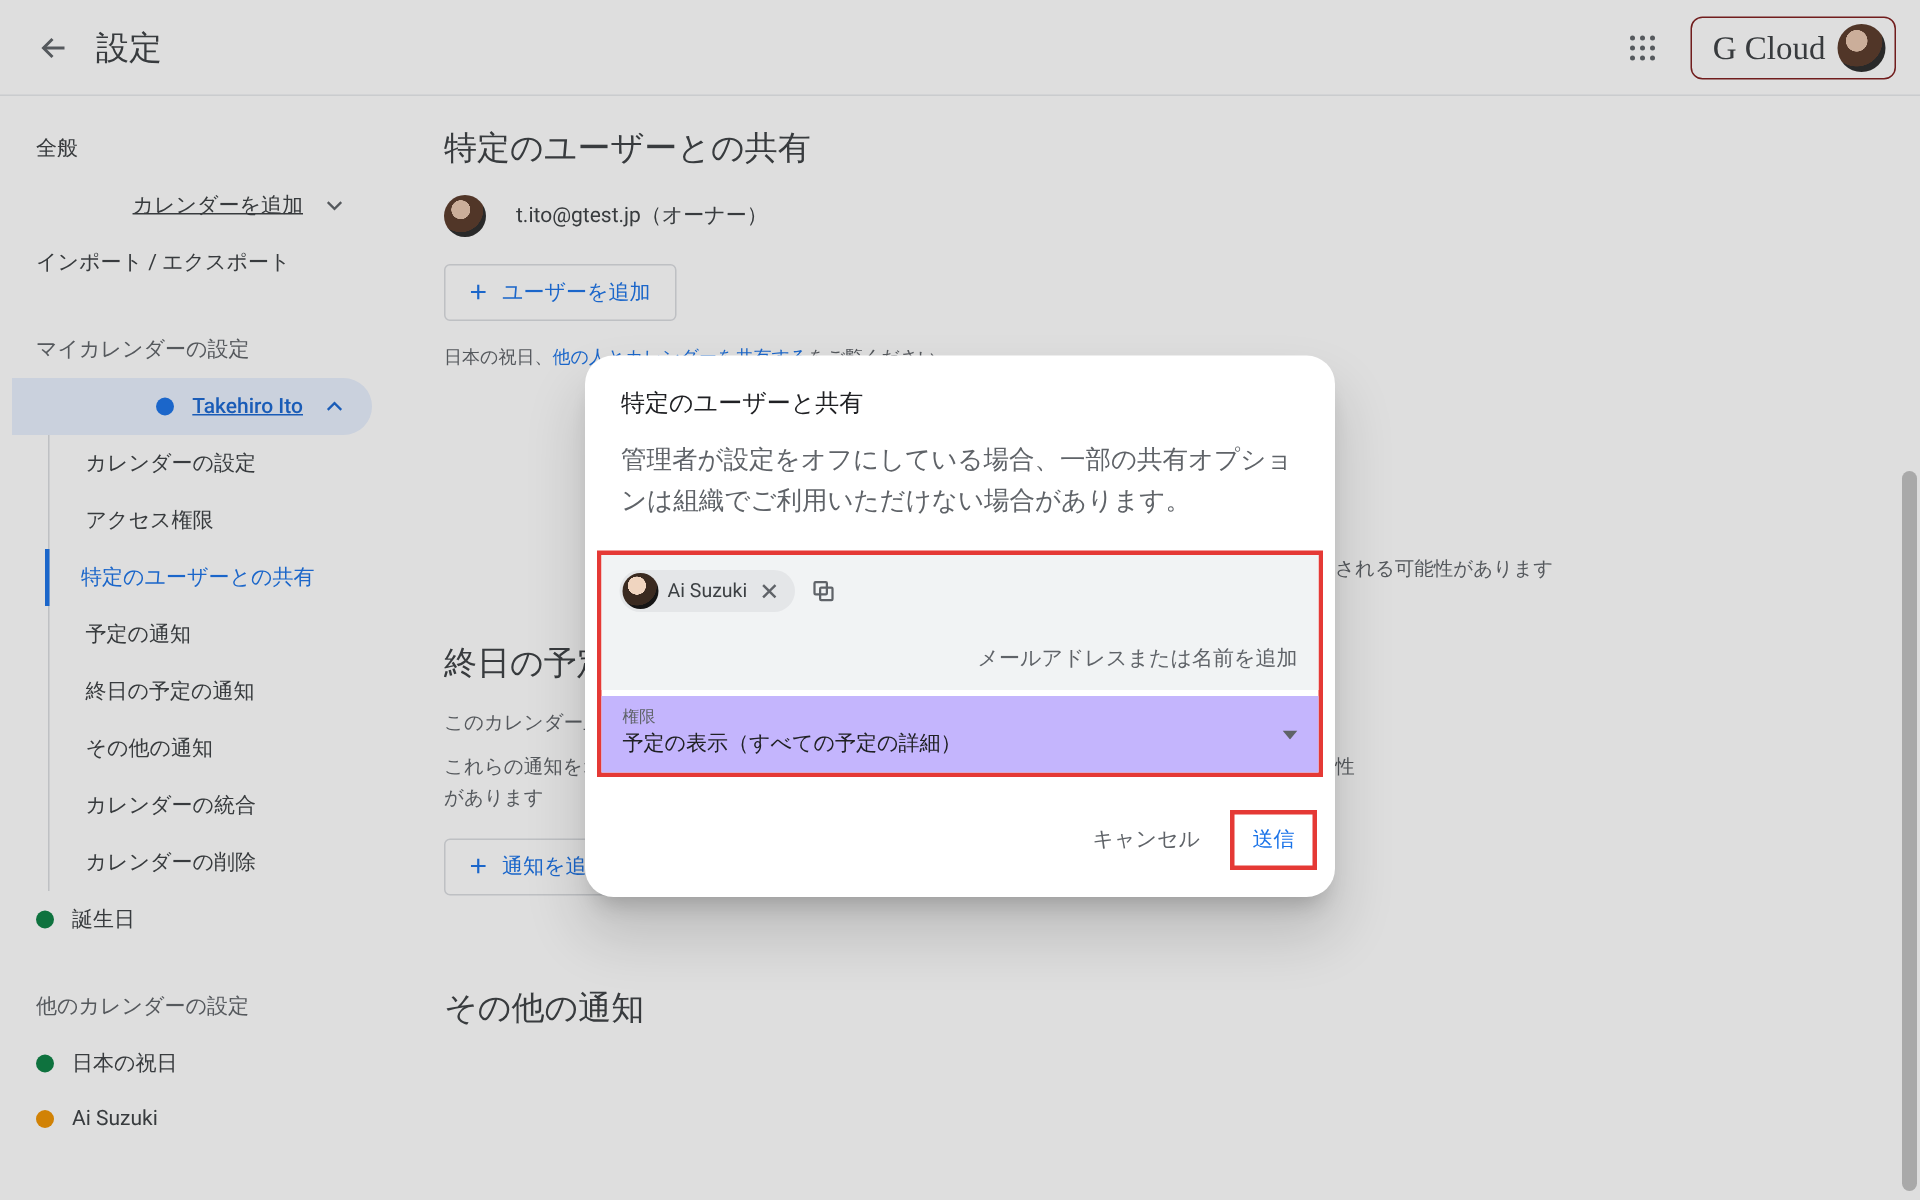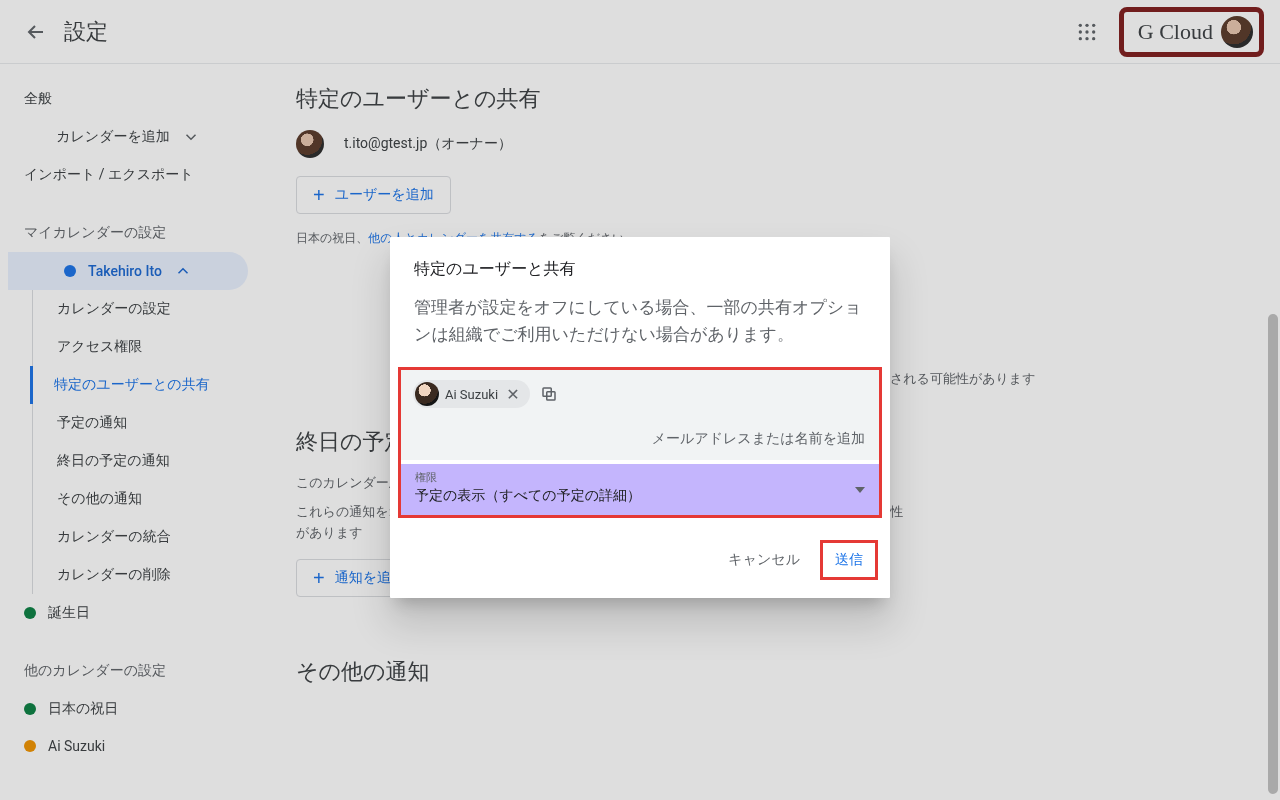--- a/index.html
+++ b/index.html
@@ -38,21 +38,21 @@
   .header-title { font-size: 22px; color: #3c4043; }
   .header-spacer { flex: 1; }
   .apps-btn {
     width: 40px; height: 40px;
     display: flex; align-items: center; justify-content: center;
     color: #5f6368;
     margin-right: 12px;
   }
   .account-chip {
     display: flex; align-items: center;
-    border: 5px solid #7f1d1d;
+    border: 1px solid #7f1d1d;
     border-radius: 8px;
     padding: 4px 6px 4px 14px;
     gap: 8px;
     background: #fff;
   }
   .account-label {
     font-family: "Brush Script MT", cursive;
     font-size: 22px;
     color: #3c4043;
   }
@@ -72,21 +72,21 @@
   }
   .side-item {
     padding: 10px 16px;
     font-size: 14px;
     color: #3c4043;
     border-radius: 0 20px 20px 0;
     display: flex;
     align-items: center;
     gap: 12px;
   }
-  .side-item.expandable { justify-content: center; }
+  .side-item.expandable { justify-content: flex-end; text-decoration: underline; }
   .side-item.section { margin-top: 20px; color: #5f6368; }
   .side-item.active {
     background: #e8f0fe;
     color: #1967d2;
     font-weight: 500;
   }
   .side-item.active .chev { color: #1967d2; }
   .sub-list {
     border-left: 1px solid #dadce0;
     margin-left: 24px;
@@ -135,21 +135,21 @@
   .help-line { margin-top: 16px; font-size: 12px; color: #5f6368; }
   .help-line a { color: #1a73e8; text-decoration: none; }
   .desc { font-size: 13px; color: #5f6368; line-height: 1.6; margin-top: 8px;}
   .section-block { margin-top: 180px; }
   
   .dialog {
     position: absolute;
     left: 390px; top: 237px;
     width: 500px;
     background: #fff;
-    border-radius: 1px;
+    border-radius: 19px;
     box-shadow: 0 11px 15px -7px rgba(0,0,0,0.2), 0 24px 38px 3px rgba(0,0,0,0.14);
     z-index: 100;
   }
   .dlg-pad { padding: 22px 24px 8px; }
   .dlg-title { font-size: 16px; font-weight: 500; color: #202124; margin-bottom: 14px;}
   .dlg-note { font-size: 17px; color: #5f6368; line-height: 1.6; margin-bottom: 14px;}
   .highlight-box {
     border: 3px solid #e53935;
     margin: -3px 8px 8px 8px;
     padding: 0;

